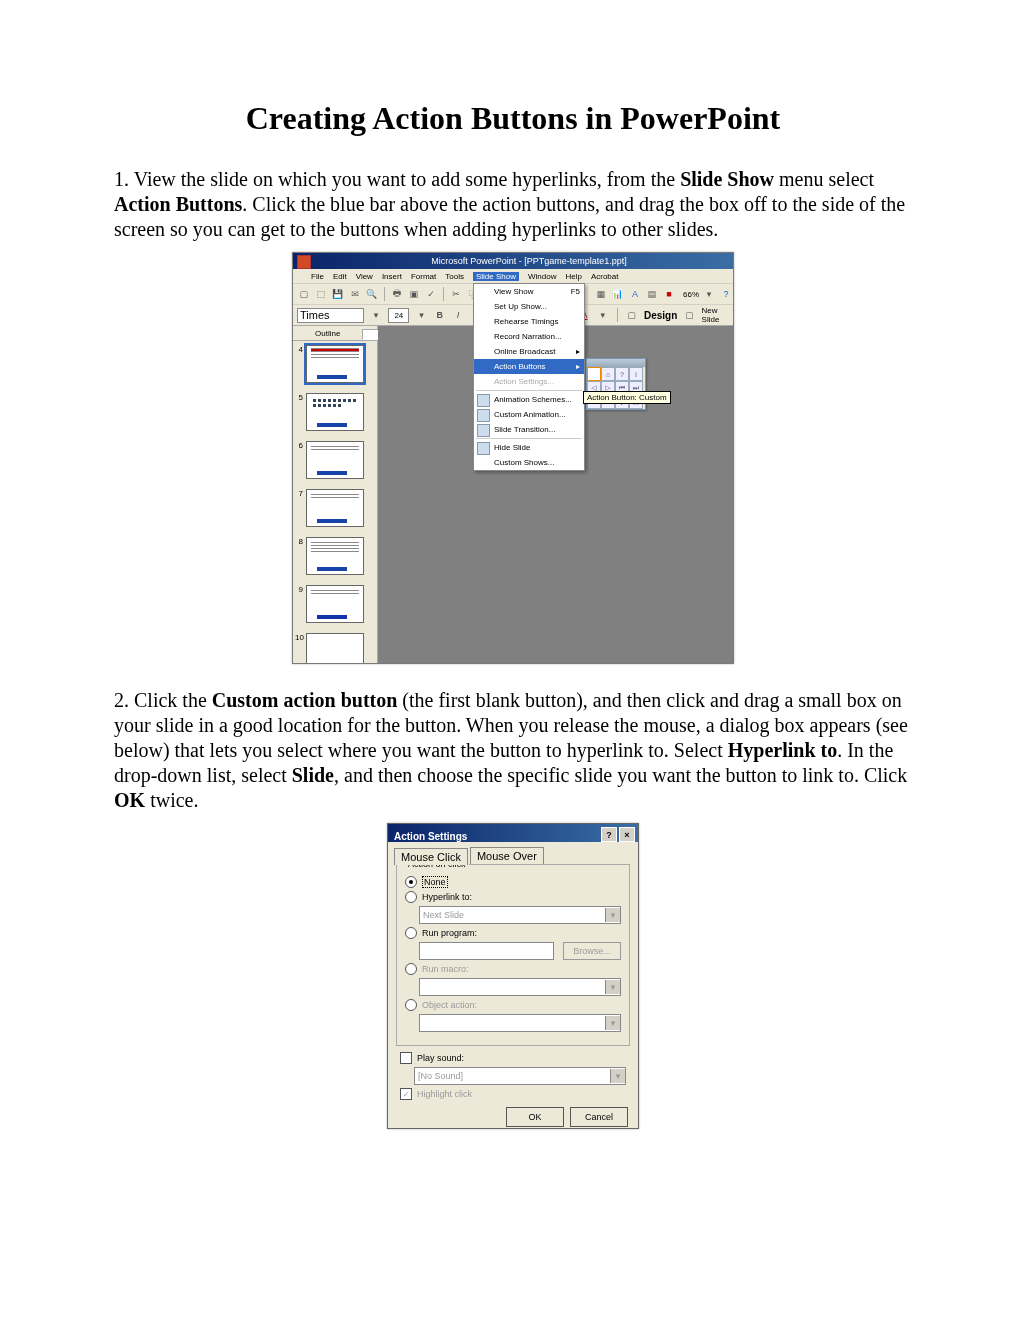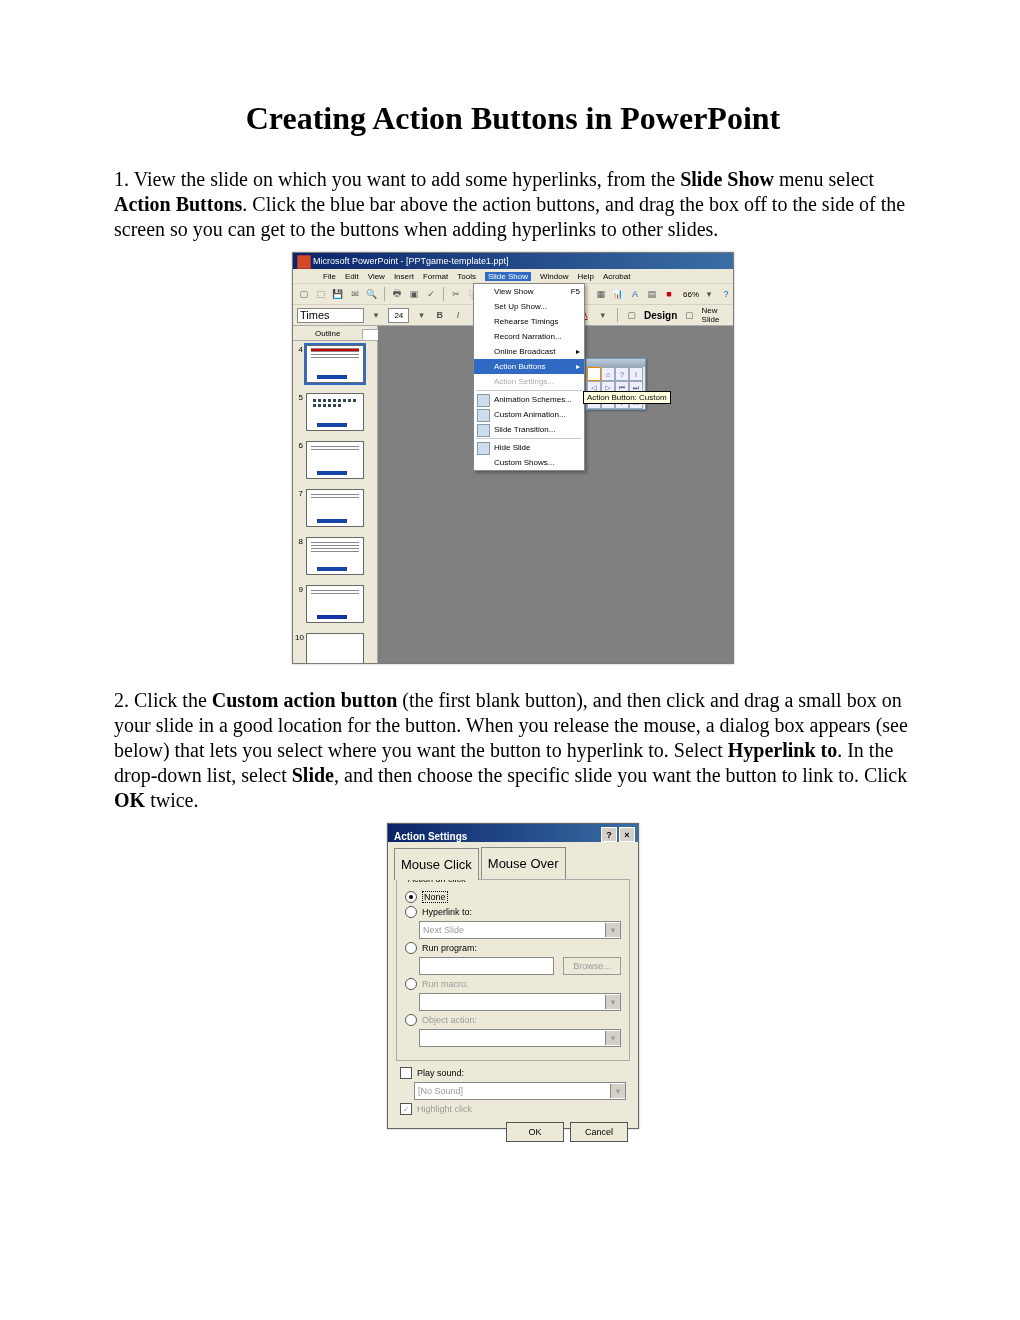--- a/index.html
+++ b/index.html
@@ -41,34 +41,35 @@
     position: relative;
     overflow: hidden;
     box-shadow: 0 0 2px rgba(0,0,0,0.3);
   }
   .shot1 .titlebar {
     height: 16px;
     background: linear-gradient(to right, #0a246a, #3a6ea5);
     color: #fff;
     font-size: 9px;
     line-height: 16px;
-    padding-left: 20px;
+    padding-left: 32px;
     position: relative;
+    text-align: center;
   }
   .shot1 .titlebar::before{
     content:"";
     position:absolute; left:4px; top:2px; width:12px; height:12px;
     background:#d44a26; border:1px solid #a33;
   }
   .shot1 .menubar {
     height: 14px;
     background: #ece9d8;
     display: flex;
     gap: 9px;
-    padding-left: 30px;
+    padding-left: 18px;
     align-items: center;
     border-bottom: 1px solid #d4d0c8;
   }
   .shot1 .menubar span { font-size: 8px; }
   .shot1 .menubar span.hl { background:#316ac5; color:#fff; padding:0 3px; }
 
   .shot1 .toolbar {
     height: 20px;
     background: #ece9d8;
     display: flex;
@@ -185,21 +186,21 @@
     background: linear-gradient(to right, #0a246a, #3a6ea5);
     color:#fff; font-size:10px; font-weight:bold;
     display:flex; align-items:flex-end; padding-left:6px;
   }
   .shot2 .titlebar2 .tbtns{ margin-left:auto; display:flex; gap:2px; margin-right:3px;}
   .shot2 .titlebar2 .tbtns span{
     width:14px; height:13px; background:#d4d0c8; color:#000; border:1px solid #fff;
     display:flex; align-items:center; justify-content:center; font-size:9px; font-weight:bold;
   }
   .shot2 .tabs2 { display:flex; padding:5px 6px 0 6px; gap:2px;}
-  .shot2 .tabs2 .t2 { border:1px solid #888; border-bottom:none; padding:8px 6px; background:#ece9d8; font-size:13px;}
+  .shot2 .tabs2 .t2 { border:1px solid #888; border-bottom:none; padding:2px 6px; background:#ece9d8; font-size:11px;}
   .shot2 .tabs2 .t2.active{ background:#ece9d8; position:relative; top:1px; z-index:2;}
   .shot2 .fieldset{
     margin:0 8px 6px 8px; border:1px solid #aaa; padding:8px 8px 10px 8px;
   }
   .shot2 .legend{ font-size:9px; position:relative; top:-14px; background:#ece9d8; padding:0 3px; display:inline-block;}
   .shot2 .row2{ display:flex; align-items:center; gap:5px; margin:3px 0;}
   .shot2 .radio{ width:10px; height:10px; border:1px solid #555; border-radius:50%; background:#fff; display:inline-flex; align-items:center; justify-content:center;}
   .shot2 .radio.sel::after{ content:""; width:4px; height:4px; background:#000; border-radius:50%;}
   .shot2 .chk{ width:10px; height:10px; border:1px solid #555; background:#fff; display:inline-flex; align-items:center; justify-content:center; font-size:8px;}
   .shot2 .chk.sel::after{ content:"✓"; font-size:8px;}

